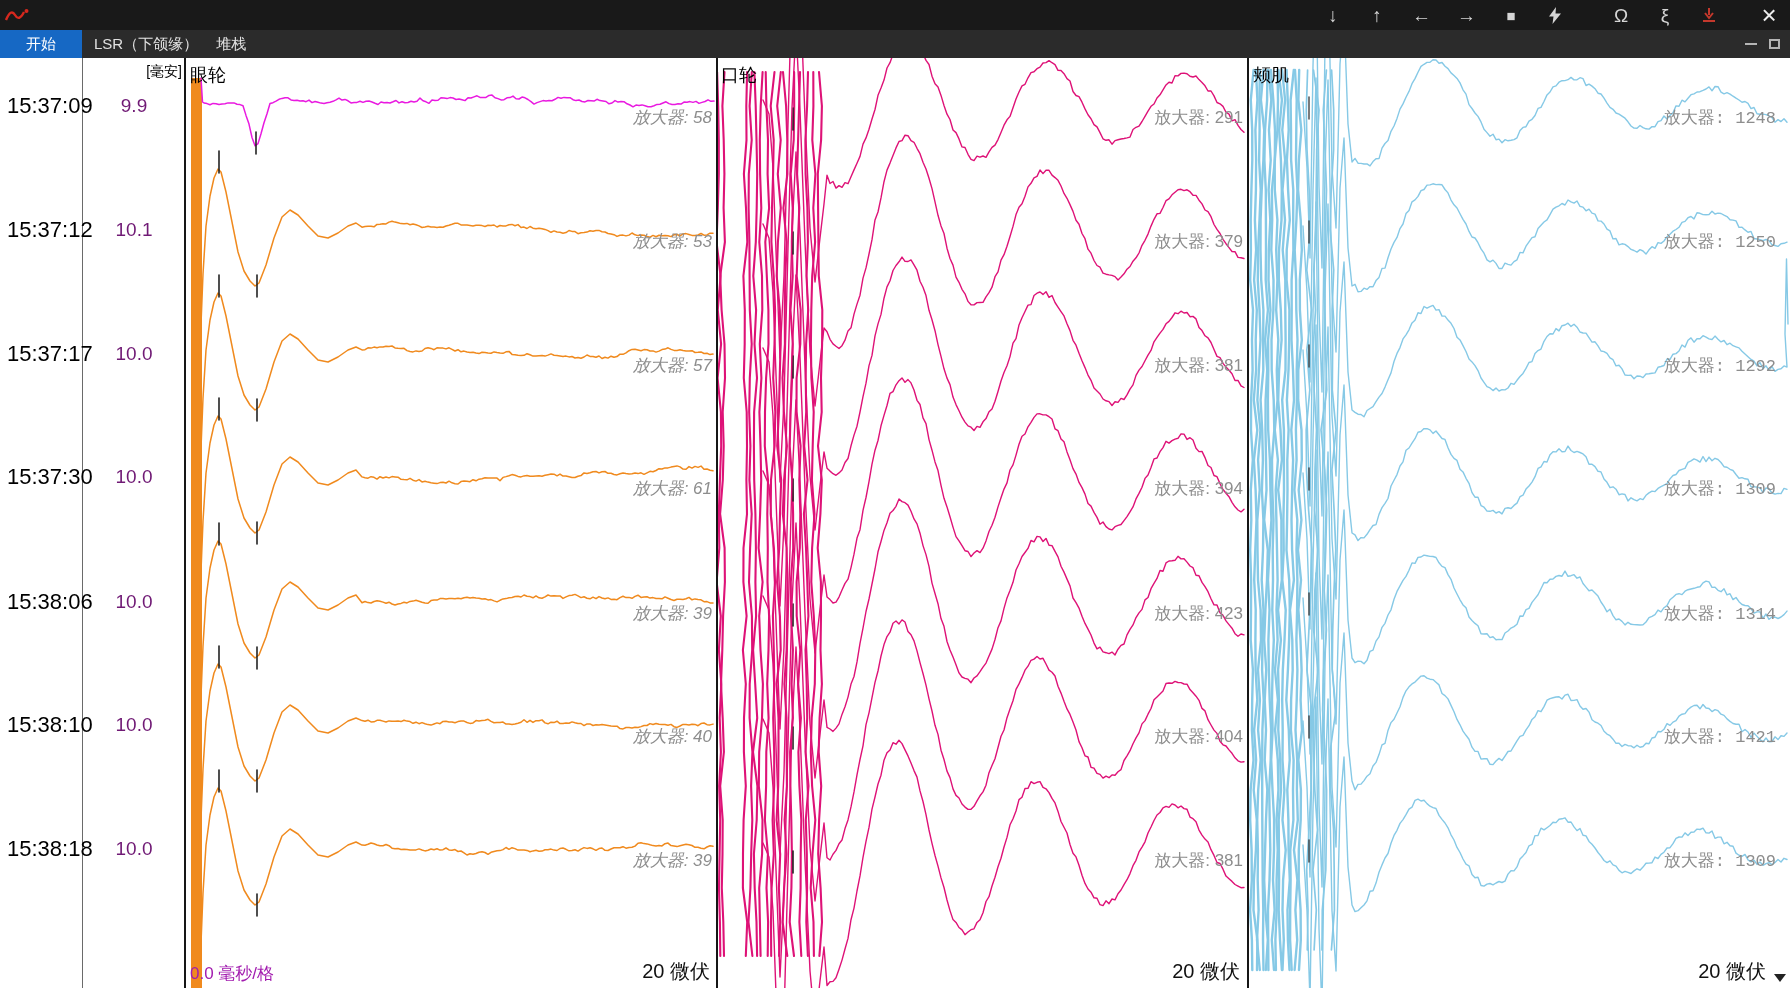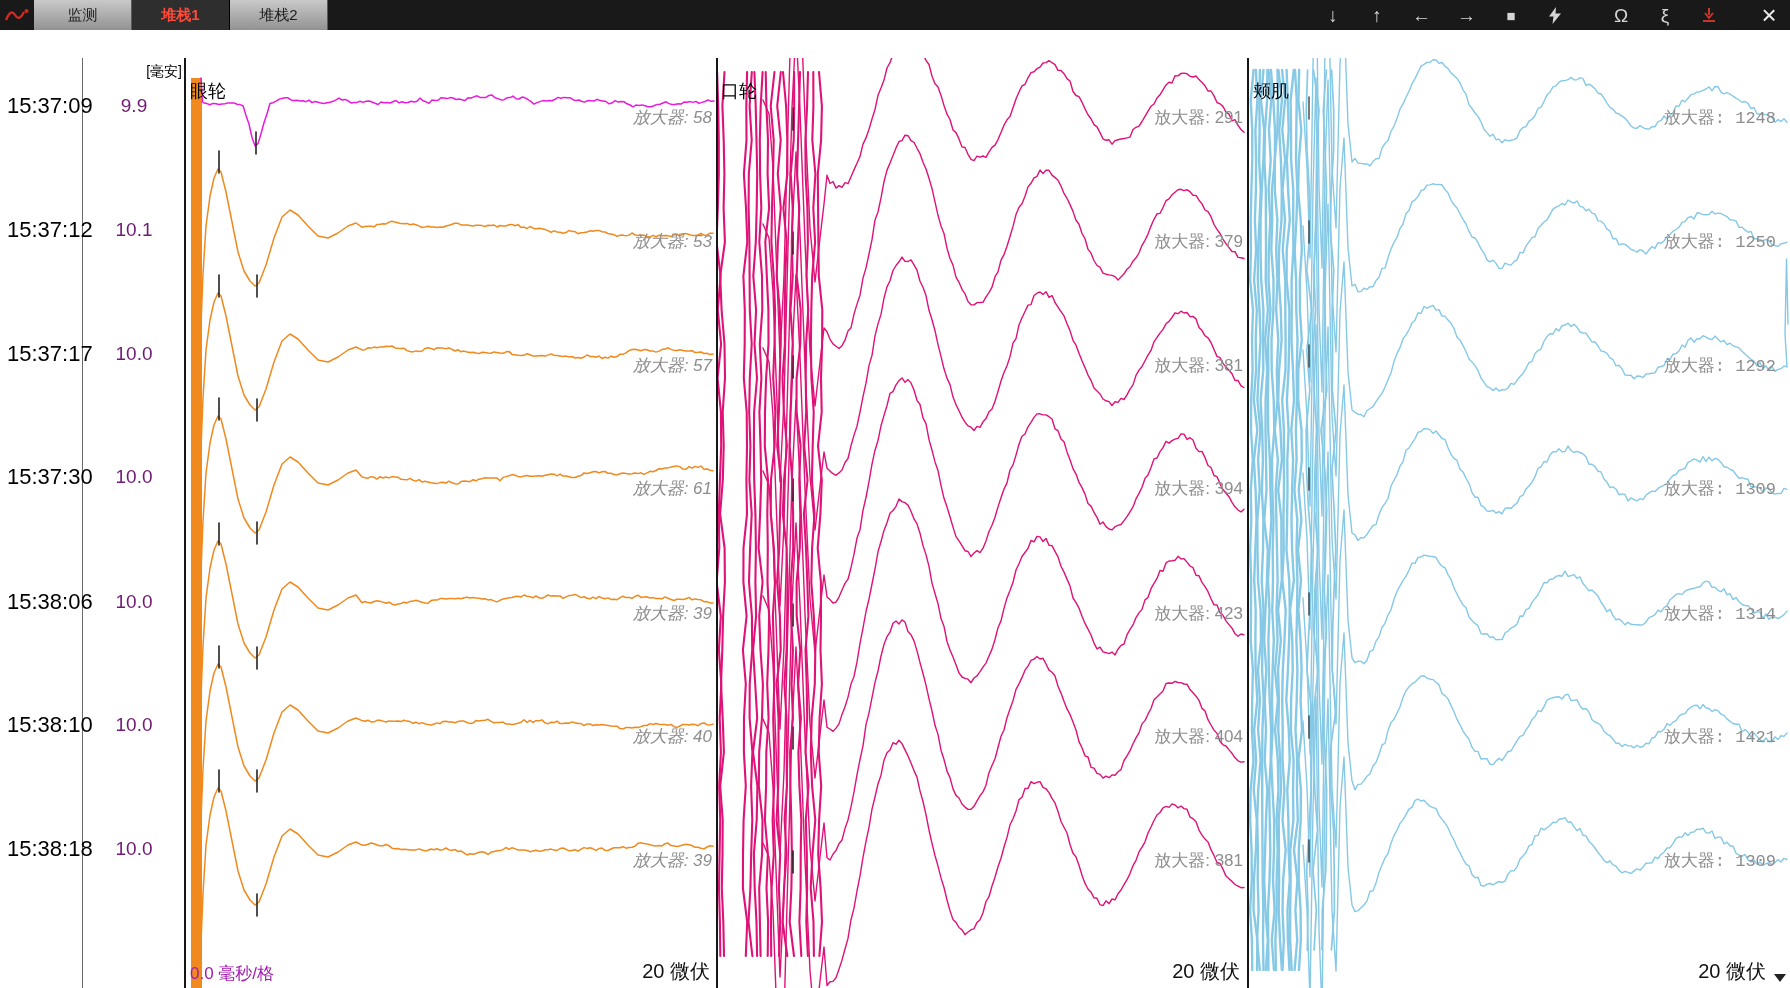--- a/index.html
+++ b/index.html
@@ -33,21 +33,21 @@
   
   .content{position:absolute;left:0;top:58px;width:1790px;height:930px;background:#fff;}
   .vline{position:absolute;top:0;bottom:0;width:1px;background:#6a6a6a;z-index:4;}
   .vtime{left:82px;}
   .sep{position:absolute;top:0;bottom:0;width:2px;background:#161616;z-index:4;}
   .sepA{left:184px;}.sepB{left:716px;}.sepC{left:1247px;}
 
   .wave{position:absolute;top:0;z-index:1;}
 
   .ma-header{position:absolute;left:86px;width:96px;top:5px;text-align:right;font-size:14px;color:#000;z-index:5;}
-  .ch-name{position:absolute;top:5px;font-size:18px;color:#000;z-index:5;margin-top:16px;}
+  .ch-name{position:absolute;top:5px;font-size:18px;color:#000;z-index:5;}
   .cn0{left:190px;}.cn1{left:721px;}.cn2{left:1253px;}
 
   .time-label{position:absolute;left:7px;transform:translateY(-50%);font-size:22px;color:#000;z-index:5;white-space:nowrap;}
   .current-label{position:absolute;left:86px;width:96px;text-align:center;transform:translateY(-50%);font-size:19px;color:#701a75;z-index:5;}
   .amp{position:absolute;transform:translateY(-50%);margin-top:11px;font-size:17px;color:#8d8d8d;white-space:nowrap;z-index:5;}
   .ar0{right:1078px;font-style:italic;}.ar1{right:547px;}.ar2{right:14px;font-family:Liberation Mono, monospace;}
 
   .y0{top:48px;}.y1{top:172px;}.y2{top:296px;}.y3{top:419px;}.y4{top:544px;}.y5{top:667px;}.y6{top:791px;}
 
   .timescale{position:absolute;left:190px;bottom:3px;font-size:17px;color:#a21caf;z-index:6;white-space:nowrap;}
@@ -60,25 +60,20 @@
 <body>
 
 <div class="screen">
 
   <div class="titlebar">
     <div class="logo">
       <svg width="26" height="18" viewBox="0 0 26 18">
         <path d="M2 14 Q7 2 11 9 T20 6" stroke="#d6281e" stroke-width="2.4" fill="none"></path>
         <circle cx="22.5" cy="5" r="2" fill="#d6281e"></circle>
       </svg>
-    </div>
-    <div class="tabs">
-      <div class="tab">监测</div>
-      <div class="tab active">堆栈1</div>
-      <div class="tab">堆栈2</div>
     </div>
     <div class="tb-icons">
       <span class="tbi">↓</span>
       <span class="tbi">↑</span>
       <span class="tbi">←</span>
       <span class="tbi">→</span>
       <span class="tbi stop">■</span>
       <span class="tbi">
         <svg width="12" height="17" viewBox="0 0 12 17">
             <polygon points="7,0 0,9.5 4.5,9.5 3.5,17 12,6.5 6.5,6.5" fill="#d5d5d5"></polygon>
@@ -89,20 +84,31 @@
       <span class="tbi">
         <svg width="16" height="16" viewBox="0 0 16 16">
           <path d="M8 1 L8 8 M4 6 L8 11 L12 6" stroke="#c4382c" stroke-width="2" fill="none"></path>
           <rect x="2" y="13" width="12" height="2" fill="#c4382c"></rect>
         </svg>
       </span>
       <span class="tbi close">×</span>
     </div>
   </div>
 
+  <div class="subbar">
+    <div class="start-btn">开始</div>
+    <div class="sub-title">
+      <span>LSR（下颌缘）</span>
+      <span>堆栈</span>
+    </div>
+    <div class="win-ctl">
+      <span class="minbar"></span>
+      <span class="maxbox"></span>
+    </div>
+  </div>
 
   <div class="content">
 
     <svg id="wave0" class="wave" width="530" height="930" style="left: 186px;">
         <rect x="5" y="20" width="11" height="910" fill="#f08a1e"></rect>
         <path d="M15.0,20.0L16.5,44.0L18.0,45.0L21.0,45.6L24.0,46.8L27.0,45.4L30.0,45.7L33.0,46.5L36.0,46.0L39.0,45.7L42.0,44.9L45.0,44.9L48.0,44.9L51.0,46.3L54.0,46.6L57.0,47.7L60.0,57.4L63.0,66.1L66.0,79.5L69.0,87.8L72.0,85.6L75.0,75.7L78.0,64.8L81.0,55.7L84.0,45.5L87.0,44.7L90.0,43.1L93.0,41.3L96.0,40.4L99.0,39.8L102.0,39.8L105.0,41.9L108.0,42.4L111.0,42.3L114.0,43.0L117.0,42.8L120.0,43.7L123.0,42.1L126.0,44.6L129.0,43.5L132.0,44.3L135.0,45.1L138.0,45.4L141.0,44.7L144.0,44.2L147.0,43.3L150.0,41.8L153.0,40.1L156.0,42.1L159.0,41.4L162.0,42.8L165.0,44.9L168.0,44.4L171.0,44.4L174.0,43.2L177.0,44.4L180.0,43.3L183.0,43.0L186.0,44.0L189.0,45.3L192.0,46.5L195.0,44.0L198.0,44.7L201.0,44.4L204.0,45.0L207.0,43.8L210.0,42.5L213.0,44.9L216.0,43.7L219.0,44.8L222.0,44.5L225.0,43.3L228.0,44.0L231.0,43.2L234.0,40.1L237.0,42.8L240.0,43.8L243.0,45.3L246.0,41.9L249.0,42.5L252.0,42.3L255.0,39.7L258.0,40.0L261.0,40.6L264.0,39.6L267.0,40.0L270.0,41.5L273.0,41.1L276.0,41.8L279.0,42.6L282.0,39.8L285.0,40.0L288.0,38.9L291.0,37.8L294.0,39.4L297.0,39.4L300.0,39.4L303.0,37.4L306.0,37.1L309.0,39.8L312.0,40.6L315.0,41.9L318.0,41.7L321.0,39.8L324.0,39.6L327.0,38.1L330.0,40.7L333.0,41.0L336.0,39.1L339.0,39.8L342.0,41.5L345.0,43.6L348.0,46.1L351.0,44.6L354.0,43.6L357.0,42.6L360.0,43.0L363.0,42.6L366.0,42.7L369.0,41.3L372.0,39.4L375.0,40.2L378.0,39.4L381.0,39.7L384.0,39.7L387.0,41.7L390.0,42.6L393.0,42.0L396.0,43.5L399.0,43.9L402.0,42.5L405.0,42.8L408.0,43.1L411.0,41.3L414.0,42.6L417.0,43.0L420.0,43.5L423.0,45.8L426.0,45.0L429.0,42.6L432.0,44.1L435.0,43.5L438.0,43.7L441.0,45.8L444.0,47.0L447.0,48.8L450.0,47.1L453.0,47.5L456.0,46.9L459.0,47.7L462.0,48.7L465.0,48.7L468.0,47.8L471.0,46.4L474.0,46.3L477.0,45.0L480.0,43.8L483.0,45.6L486.0,46.5L489.0,46.4L492.0,45.8L495.0,46.1L498.0,44.1L501.0,44.3L504.0,43.6L507.0,44.4L510.0,43.4L513.0,45.4L516.0,44.4L519.0,43.5L522.0,41.8L525.0,43.3L528.0,43.1" fill="none" stroke="#e91ae0" stroke-width="1.5" stroke-linejoin="round" stroke-linecap="round"></path>
         <path d="M70.0,74.0L70.0,96.0" fill="none" stroke="#222" stroke-width="1.6" stroke-linejoin="round" stroke-linecap="round"></path>
         <path d="M13.0,300.0L15.0,266.0L17.0,216.0L20.0,168.0L24.0,138.0L28.0,120.0L32.0,111.0L35.0,114.0L40.0,134.0L46.0,164.0L52.0,194.0L58.0,213.0L64.0,223.0L69.0,228.0L73.0,225.0L80.0,207.0L88.0,180.0L96.0,159.0L104.0,152.0L112.0,157.0L122.0,168.0L132.0,178.0L142.0,180.0L152.0,175.0L162.0,168.0L170.0,165.0L176.0,169.2L179.0,168.6L182.0,168.2L185.0,168.2L188.0,168.8L191.0,166.4L194.0,166.3L197.0,165.8L200.0,165.9L203.0,164.1L206.0,163.2L209.0,164.1L212.0,164.8L215.0,165.6L218.0,165.8L221.0,165.4L224.0,166.7L227.0,166.0L230.0,166.8L233.0,167.9L236.0,169.5L239.0,169.0L242.0,168.3L245.0,169.0L248.0,169.1L251.0,169.4L254.0,169.1L257.0,169.3L260.0,168.0L263.0,167.2L266.0,166.3L269.0,165.3L272.0,165.3L275.0,166.9L278.0,166.9L281.0,167.0L284.0,167.4L287.0,167.9L290.0,167.3L293.0,167.2L296.0,167.6L299.0,168.5L302.0,167.3L305.0,167.4L308.0,167.0L311.0,169.0L314.0,167.5L317.0,167.9L320.0,167.9L323.0,166.7L326.0,166.4L329.0,167.8L332.0,166.6L335.0,169.5L338.0,169.1L341.0,170.5L344.0,168.5L347.0,170.2L350.0,170.8L353.0,170.2L356.0,170.7L359.0,171.4L362.0,172.6L365.0,174.3L368.0,172.9L371.0,174.0L374.0,174.2L377.0,175.2L380.0,174.6L383.0,172.5L386.0,173.4L389.0,173.6L392.0,175.7L395.0,174.8L398.0,174.6L401.0,174.1L404.0,172.8L407.0,173.2L410.0,172.5L413.0,172.4L416.0,173.8L419.0,174.0L422.0,175.5L425.0,176.0L428.0,176.7L431.0,178.4L434.0,177.2L437.0,177.1L440.0,177.9L443.0,177.1L446.0,175.0L449.0,176.8L452.0,177.6L455.0,177.0L458.0,177.2L461.0,178.6L464.0,179.2L467.0,177.4L470.0,178.7L473.0,177.3L476.0,177.8L479.0,177.4L482.0,177.8L485.0,178.6L488.0,176.7L491.0,176.5L494.0,177.8L497.0,175.9L500.0,175.6L503.0,176.5L506.0,177.4L509.0,177.5L512.0,177.0L515.0,175.5L518.0,177.2L521.0,176.9L524.0,175.2L527.0,175.3" fill="none" stroke="#f08a1e" stroke-width="1.5" stroke-linejoin="round" stroke-linecap="round"></path>
         <path d="M33.0,93.0L33.0,115.0" fill="none" stroke="#222" stroke-width="1.6" stroke-linejoin="round" stroke-linecap="round"></path>
         <path d="M71.0,217.0L71.0,239.0" fill="none" stroke="#222" stroke-width="1.6" stroke-linejoin="round" stroke-linecap="round"></path>

